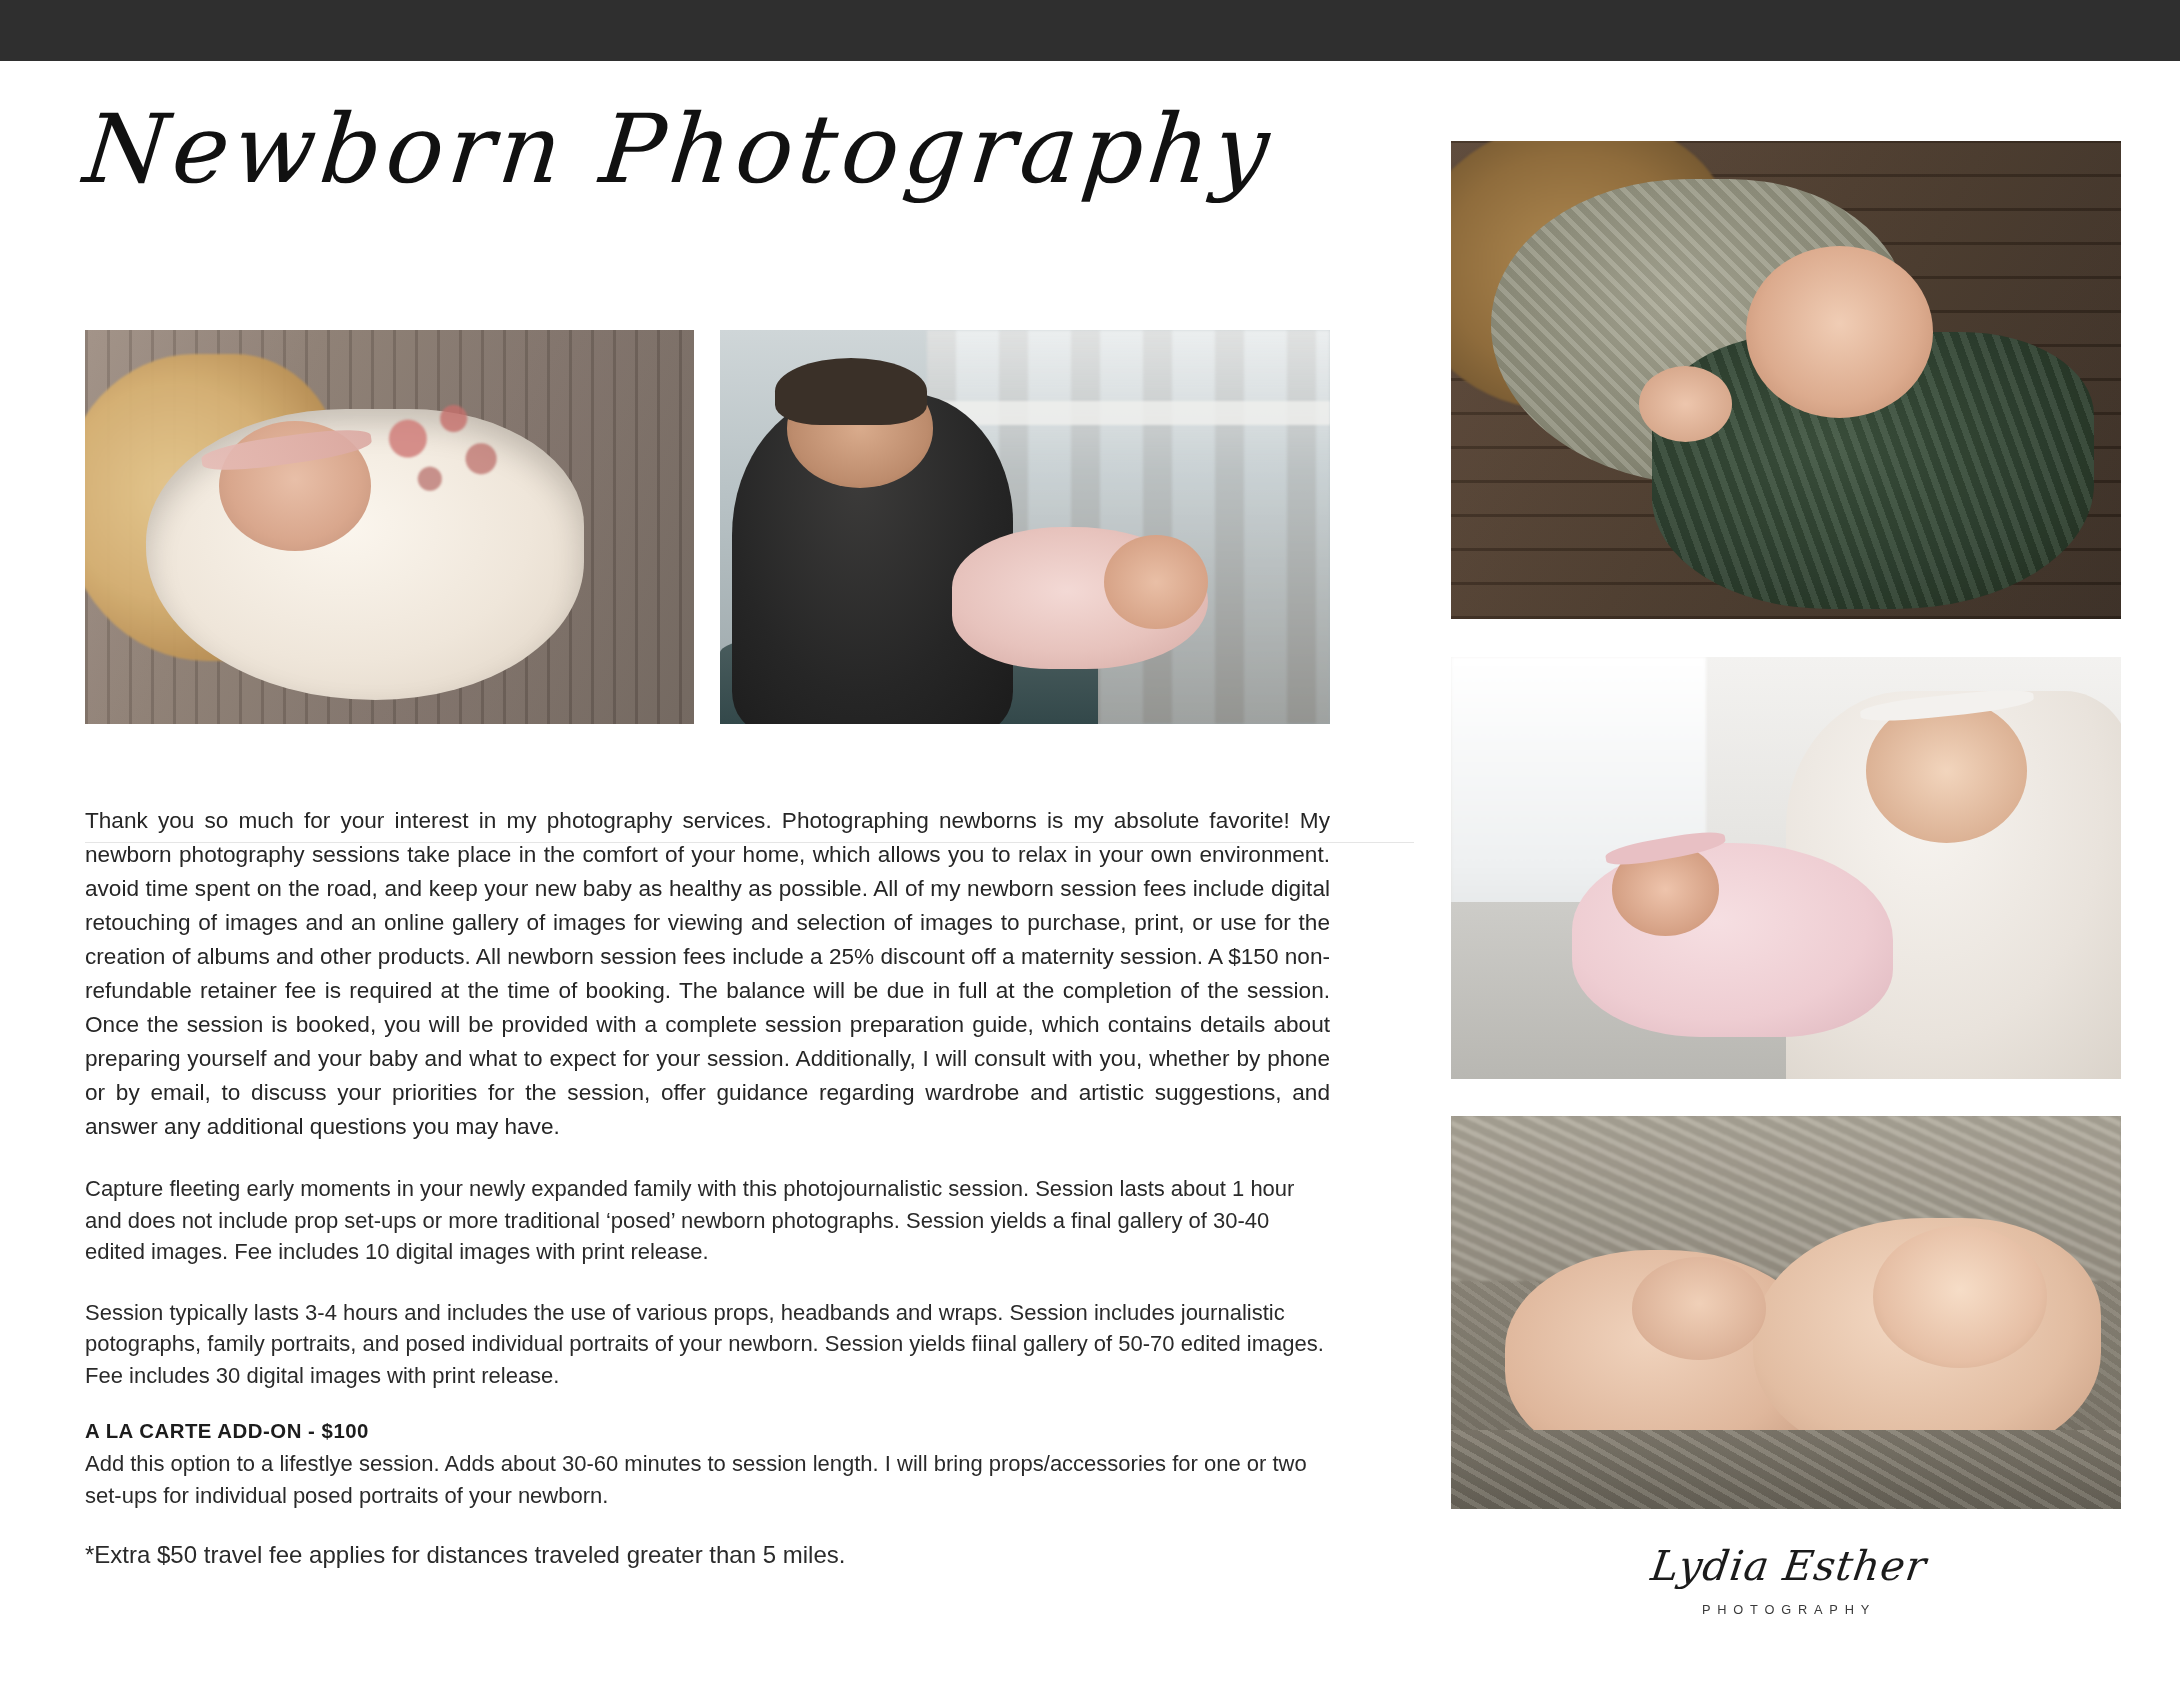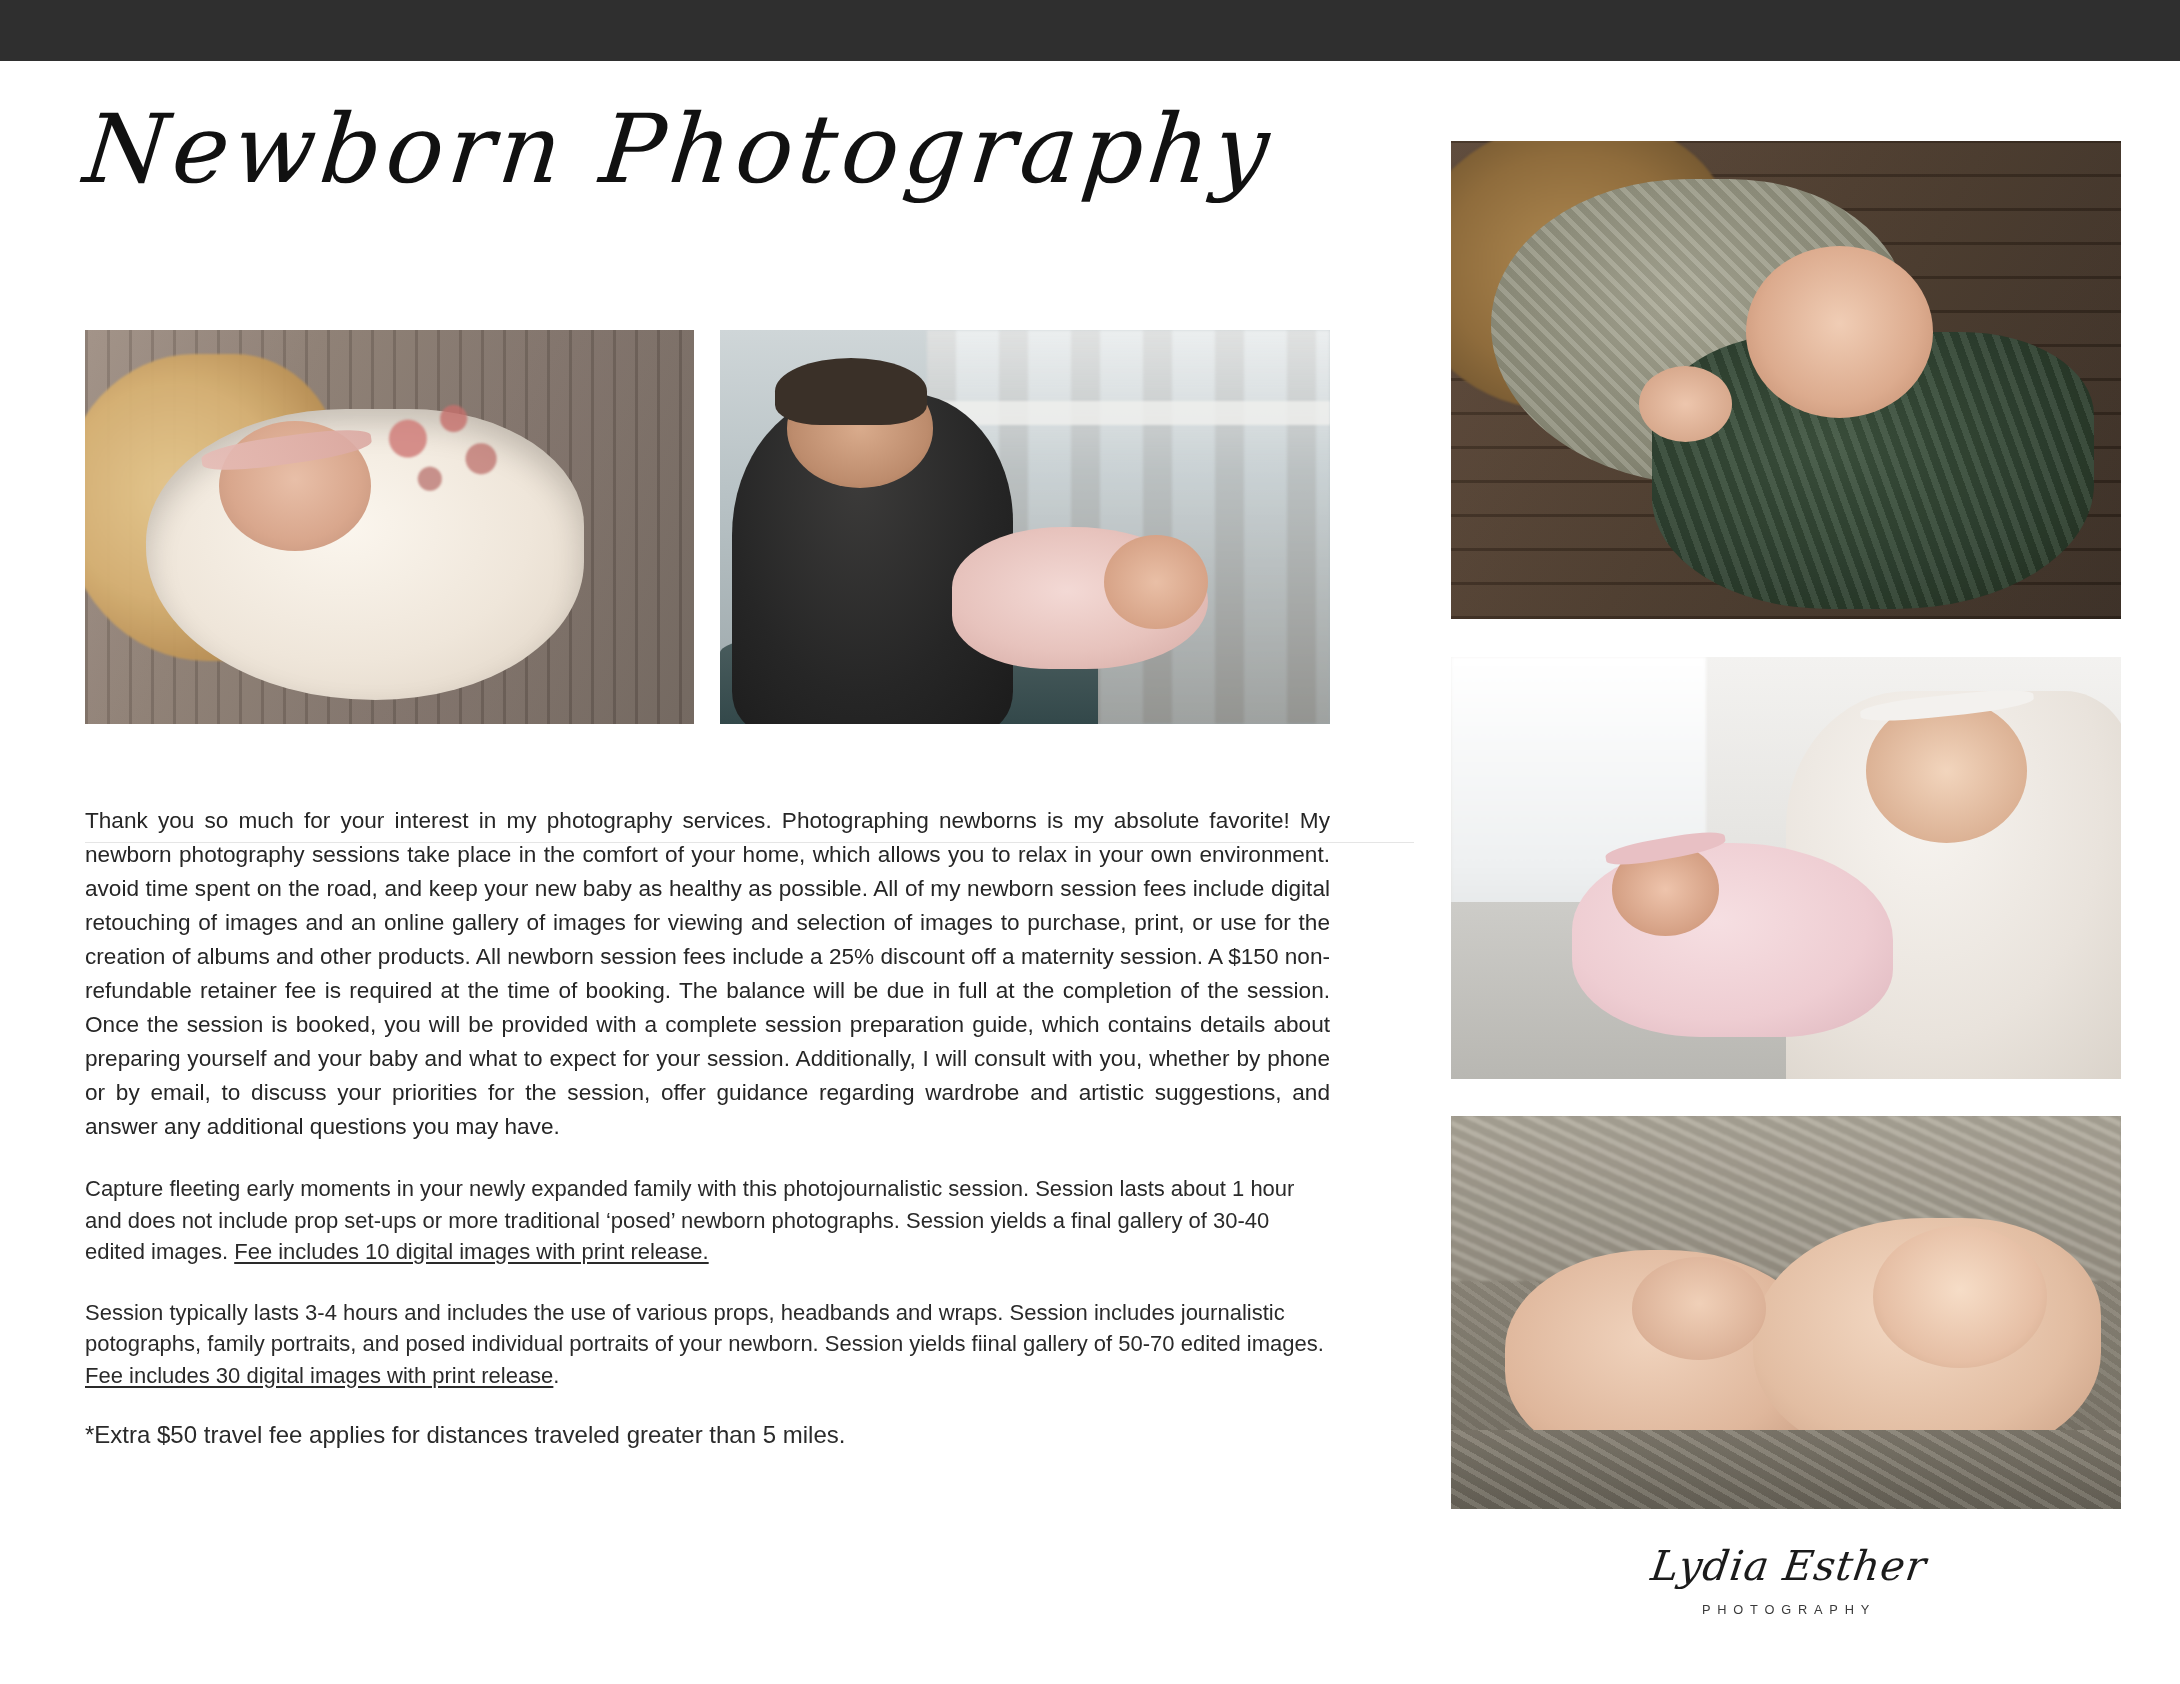--- a/index.html
+++ b/index.html
@@ -308,21 +308,21 @@
     letter-spacing: 0.5px;
     color: #1c1c1c;
     margin: 0 0 5.1px 0;
   }
   .pkg-body {
     font-size: 22px;
     line-height: 31.5px;
     color: #2a2a2a;
     margin: 0;
   }
-  .u { text-decoration: underline; text-underline-offset: 2.6px; text-align: center; }
+  .u { text-underline-offset: 2.6px; text-align: center; }
   .footnote {
     font-size: 24px;
     line-height: 29px;
     color: #2a2a2a;
     margin: 15.3px 0 0 0;
   }
 
   
   .hairline {
     position: absolute;
@@ -425,20 +425,24 @@
     <p class="intro">Thank you so much for your interest in my photography services. Photographing newborns is my absolute favorite! My newborn photography sessions take place in the comfort of your home, which allows you to relax in your own environment. avoid time spent on the road, and keep your new baby as healthy as possible. All of my newborn session fees include digital retouching of images and an online gallery of images for viewing and selection of images to purchase, print, or use for the creation of albums and other products. All newborn session fees include a 25% discount off a maternity session. A $150 non-refundable retainer fee is required at the time of booking. The balance will be due in full at the completion of the session. Once the session is booked, you will be provided with a complete session preparation guide, which contains details about preparing yourself and your baby and what to expect for your session. Additionally, I will consult with you, whether by phone or by email, to discuss your priorities for the session, offer guidance regarding wardrobe and artistic suggestions, and answer any additional questions you may have.</p>
 
     <div class="pkg">
       <p class="pkg-body"><span>Capture fleeting early moments in your newly expanded family with this photojournalistic session. Session lasts about 1 hour and does not include prop set-ups or more traditional ‘posed’ newborn photographs. Session yields a final gallery of 30-40 edited images. </span><span class="u">Fee includes 10 digital images with print release.</span><span></span></p>
     </div>
 
     <div class="pkg">
       <p class="pkg-body"><span>Session typically lasts 3-4 hours and includes the use of various props, headbands and wraps. Session includes journalistic potographs, family portraits, and posed individual portraits of your newborn. Session yields fiinal gallery of 50-70 edited images. </span><span class="u">Fee includes 30 digital images with print release</span><span>.</span></p>
     </div>
 
+    <div class="pkg">
+      <div class="pkg-title">A LA CARTE ADD-ON - $100</div>
+      <p class="pkg-body">Add this option to a lifestlye session. Adds about 30-60 minutes to session length. I will bring props/accessories for one or two set-ups for individual posed portraits of your newborn.</p>
+    </div>
 
     <p class="footnote">*Extra $50 travel fee applies for distances traveled greater than 5 miles.</p>
   </div>
 
   <div class="logo">
     <div class="logo-script">Lydia Esther</div>
     <div class="logo-sub">PHOTOGRAPHY</div>
   </div>
 
 </div>

